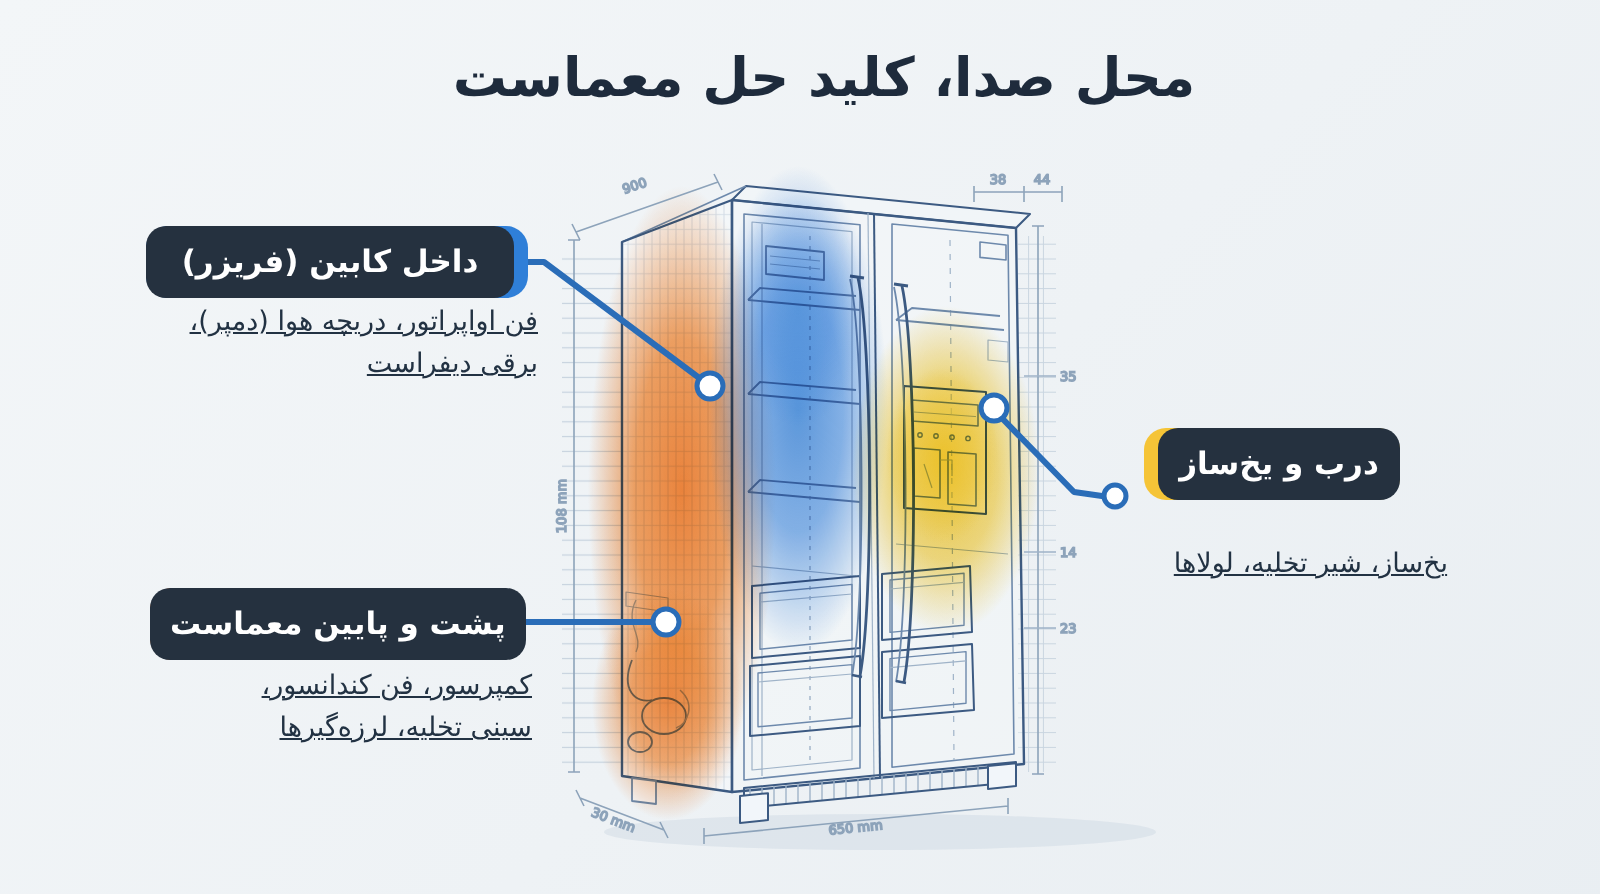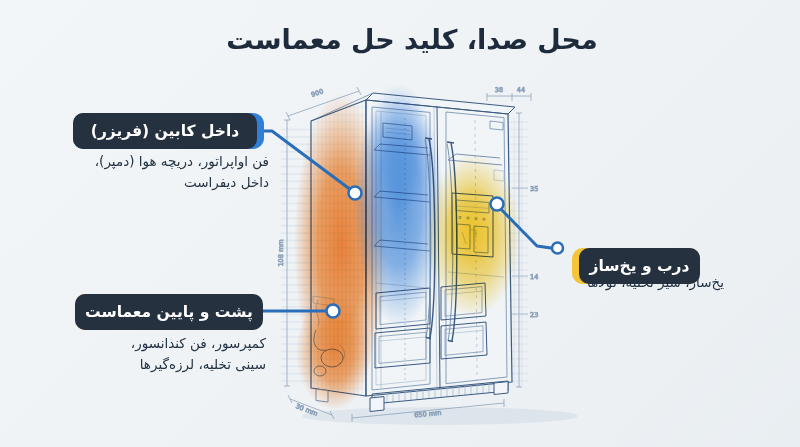--- a/index.html
+++ b/index.html
@@ -22,21 +22,21 @@
   .pill-body{
     flex:1;background:var(--c-pill,#25313f);border-radius:10px;
     display:flex;align-items:center;justify-content:center;
     color:#ffffff;font-weight:bold;font-size:15.5px;white-space:nowrap;
     direction:rtl;padding:0 10px;
   }
   .accent-right{padding-right:7px;}
   .accent-left{padding-left:7px;}
   .desc{
     position:absolute;direction:rtl;text-align:right;
-    font-size:13.5px;line-height:21px;color:#223243;white-space:nowrap;
+    font-size:13.5px;line-height:21px;color:#223243;white-space:nowrap;text-decoration:underline;
   }
   .dim-label{font-size:6.5px;fill:#73879e;font-family:"DejaVu Sans",sans-serif;}
   .connector{stroke:var(--c-conn,#2a6db8);stroke-width:3;fill:none;
     stroke-linecap:round;stroke-linejoin:round;}
   .ring{fill:#ffffff;stroke:var(--c-conn,#2a6db8);stroke-width:2.5;}
 </style>
 </head>
 <body>
 
 <div id="canvas">
@@ -216,31 +216,31 @@
       <circle class="ring" cx="557.5" cy="248" r="5.5"></circle>
       <circle class="ring" cx="497" cy="204" r="6.5"></circle>
     </g>
   </svg>
 
   <div class="pill accent-right" style="left: 73px; top: 113px; width: 191px; background: rgb(47, 127, 216);">
     <div class="pill-body">داخل کابین (فریزر)</div>
   </div>
   <div class="desc" style="right:555px;top:151px;">
     <span>فن اواپراتور، دریچه هوا (دمپر)،</span><br>
-    <span>داخل دیفراست</span>
+    <span>برقی دیفراست</span>
   </div>
 
   <div class="pill accent-right" style="left: 75px; top: 294px; width: 167px; background: rgb(242, 120, 44);">
     <div class="pill-body">پشت و پایین معماست</div>
   </div>
   <div class="desc" style="right:558px;top:333px;">
     <span>کمپرسور، فن کندانسور،</span><br>
     <span>سینی تخلیه، لرزه‌گیرها</span>
   </div>
 
-  <div class="pill accent-left" style="left: 572px; top: 248px; width: 128px; background: rgb(245, 196, 55);">
+  <div class="pill accent-left" style="left: 572px; top: 214px; width: 128px; background: rgb(245, 196, 55);">
     <div class="pill-body">درب و یخ‌ساز</div>
   </div>
   <div class="desc" style="right:100px;top:272px;">
     <span>یخ‌ساز، شیر تخلیه، لولاها</span>
   </div>
 
 </div>
 
 </body></html>

